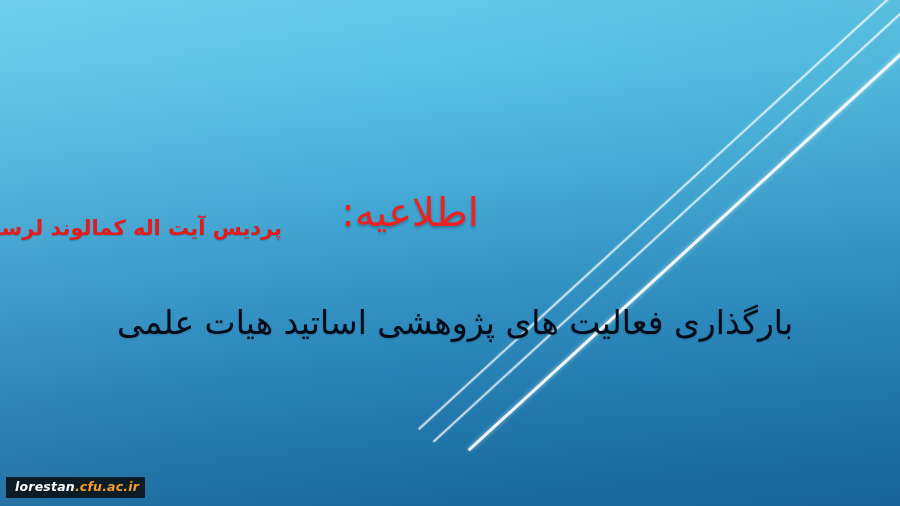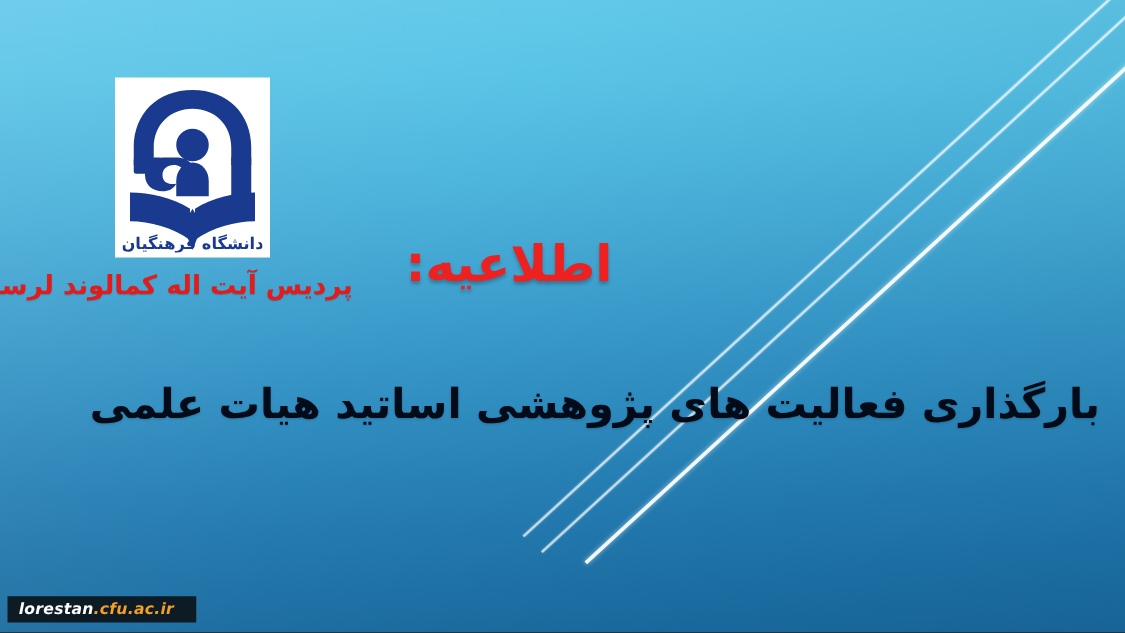--- a/index.html
+++ b/index.html
@@ -106,47 +106,48 @@
 
   
   .notice-heading {
     position: absolute;
     left: 330px;
     top: 190px;
     width: 160px;
     text-align: center;
     color: #ee2121;
     font-size: 40px;
-    font-weight: bold;
+    font-weight: normal;
     line-height: 1.1;
     white-space: nowrap;
     text-shadow: 0 2px 3px rgba(0,0,0,0.25);
   }
 
   
   .announcement {
     position: absolute;
     left: 30px;
     top: 300px;
     width: 850px;
+    text-align: center;
     color: #030b18;
     font-size: 33px;
-    font-weight: bold;
+    font-weight: normal;
     line-height: 1.42;
     text-shadow: 0 1px 2px rgba(0,0,0,0.18);
   }
   .announcement .line { display: block; white-space: nowrap; }
 
   
   .watermark {
     position: absolute;
     left: 6px;
     bottom: 8px;
     background: #0d1b24;
-    padding: 4px 18px 5px 9px;
+    padding: 4px 6px 5px 9px;
     font-size: 12.5px;
     font-weight: bold;
     font-style: italic;
     direction: ltr;
     letter-spacing: 0.2px;
     line-height: 1;
   }
   .watermark .wm-main { color: #ffffff; }
   .watermark .wm-tld  { color: #f2a026; }
 </style>
@@ -154,75 +155,20 @@
 <body>
 
 <div id="poster">
 
   <div class="streaks">
     <div class="streak thin  streak-1"></div>
     <div class="streak thin  streak-2"></div>
     <div class="streak thick streak-3"></div>
   </div>
 
-  <div class="logo-box">
-    <svg width="112" height="136" viewBox="0 0 112 136">
-      <g fill="#1a3a8f">
-
-        <path d="M56 6
-                 C 28 6, 9 25, 9 52
-                 L 9 66
-                 L 25 66
-                 L 25 52
-                 C 25 34, 38 21, 56 21
-                 C 74 21, 87 34, 87 52
-                 L 87 66
-                 L 103 66
-                 L 103 52
-                 C 103 25, 84 6, 56 6 Z"></path>
-
-        <rect x="9" y="60" width="22" height="13" rx="2"></rect>
-
-        <path d="M87 60 L103 60 L103 92 L87 92 Z"></path>
-
-        <path d="M33 60
-                 c -9 0, -15 6, -15 14
-                 c 0 8, 6 13, 14 13
-                 c 5 0, 9 -2, 11 -6
-                 c -6 1, -11 -1, -11 -7
-                 c 0 -5, 4 -8, 9 -8
-                 c 4 0, 7 2, 8 5
-                 l 6 -6
-                 c -3 -4, -8 -5, -12 -5 Z"></path>
-
-        <circle cx="56" cy="50" r="13"></circle>
-
-        <path d="M56 64
-                 c -8 0, -13 7, -13 15
-                 l 0 12
-                 l 26 0
-                 l 0 -12
-                 c 0 -8, -5 -15, -13 -15 Z"></path>
-
-        <path d="M6 88
-                 C 22 88, 40 92, 54 101
-                 L 54 126
-                 C 40 116, 22 111, 6 111 Z"></path>
-
-        <path d="M106 88
-                 C 90 88, 72 92, 58 101
-                 L 58 126
-                 C 72 116, 90 111, 106 111 Z"></path>
-
-        <path d="M56 101 L60 108 L60 124 L56 134 L52 124 L52 108 Z"></path>
-      </g>
-
-      <text x="56" y="133" text-anchor="middle" font-family="DejaVu Sans, Liberation Sans, sans-serif" font-size="13" font-weight="bold" fill="#1a3a8f">دانشگاه فرهنگیان</text>
-    </svg>
-  </div>
 
   <div class="campus-name">پردیس آیت اله کمالوند لرستان</div>
 
   <div class="notice-heading">اطلاعیه:</div>
 
   <div class="announcement">
     <span class="line">بارگذاری فعالیت های پژوهشی اساتید هیات علمی</span>
   </div>
 
   <div class="watermark">

